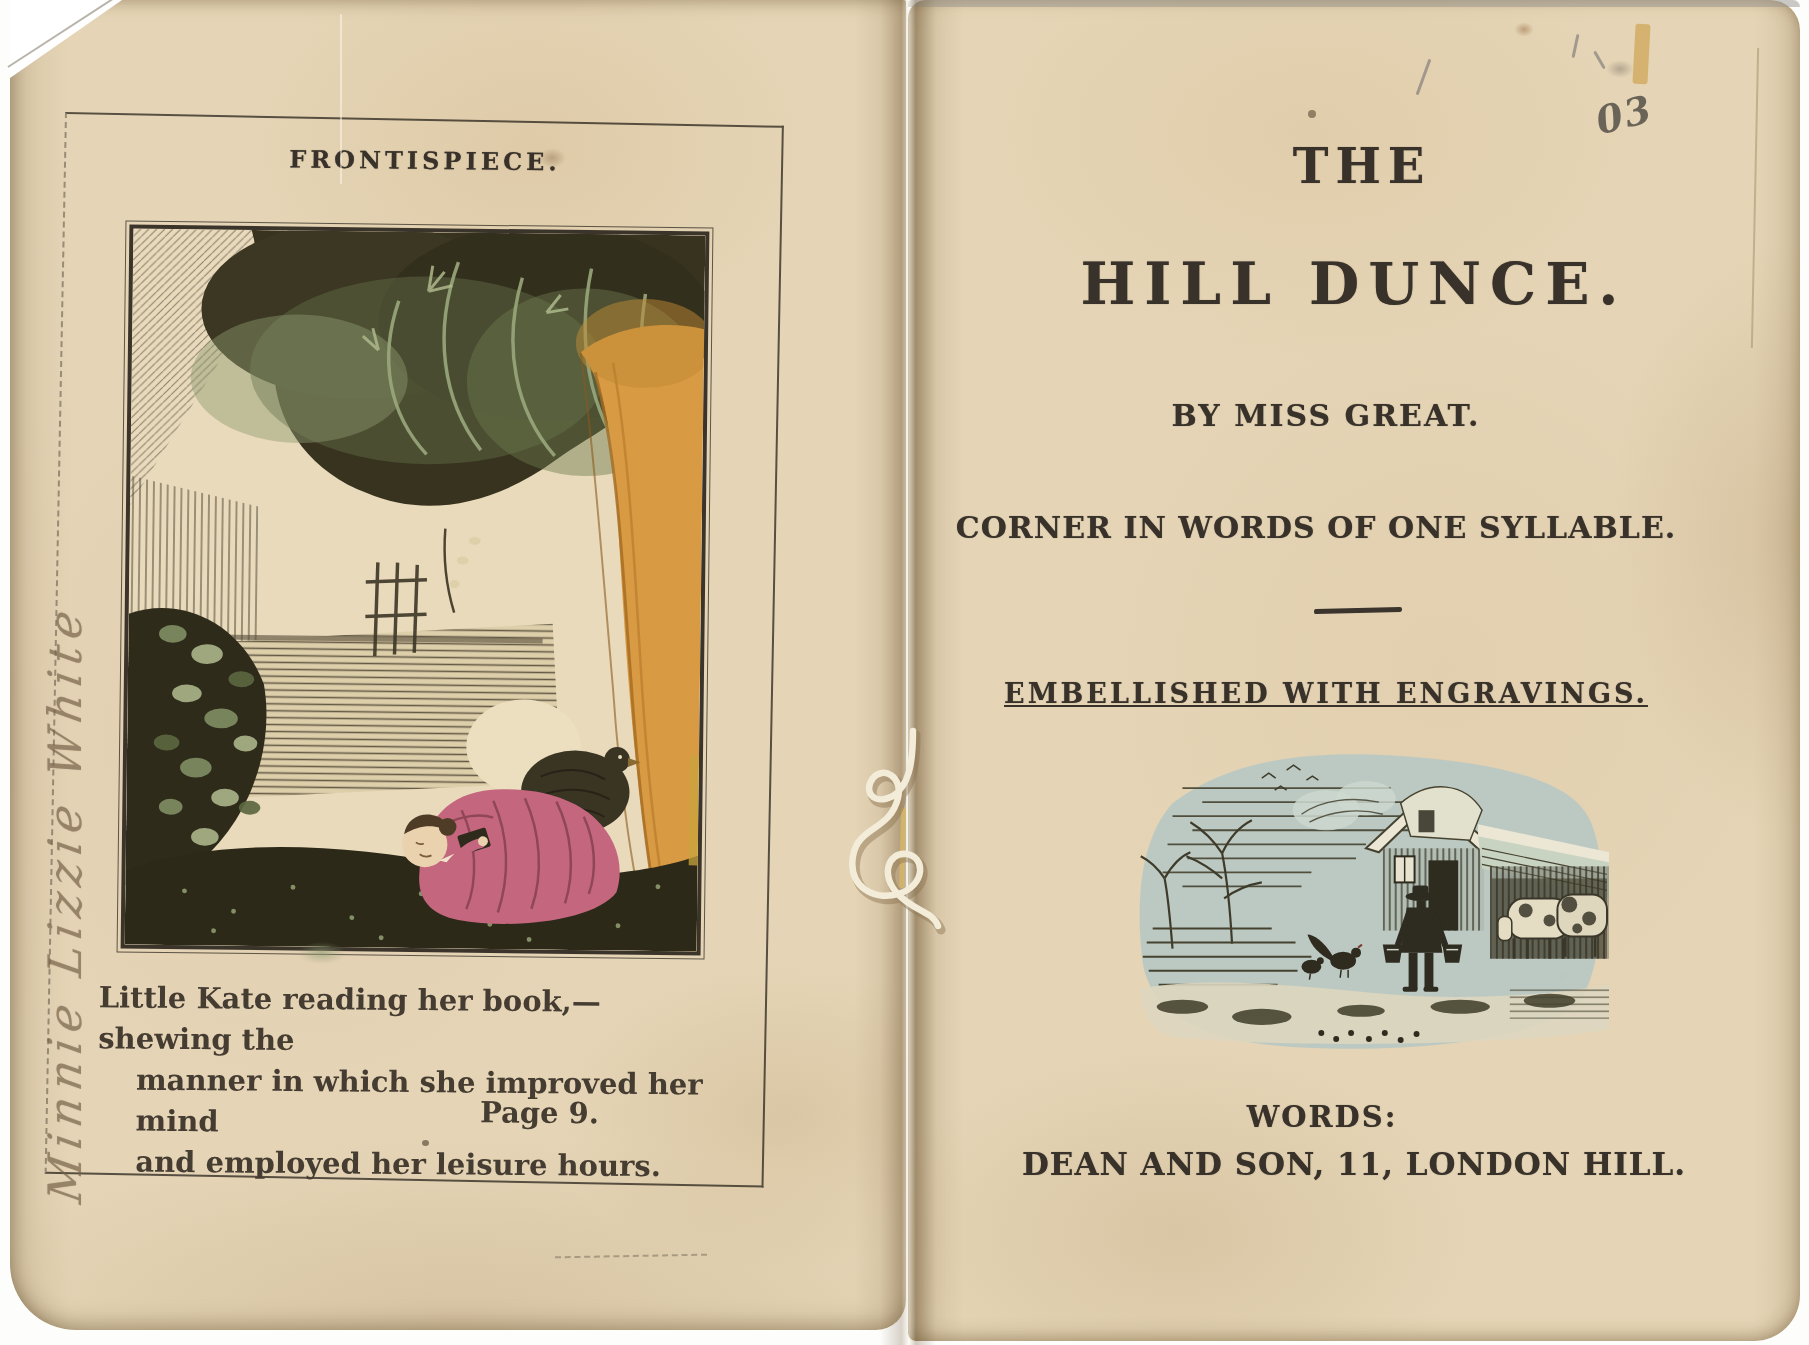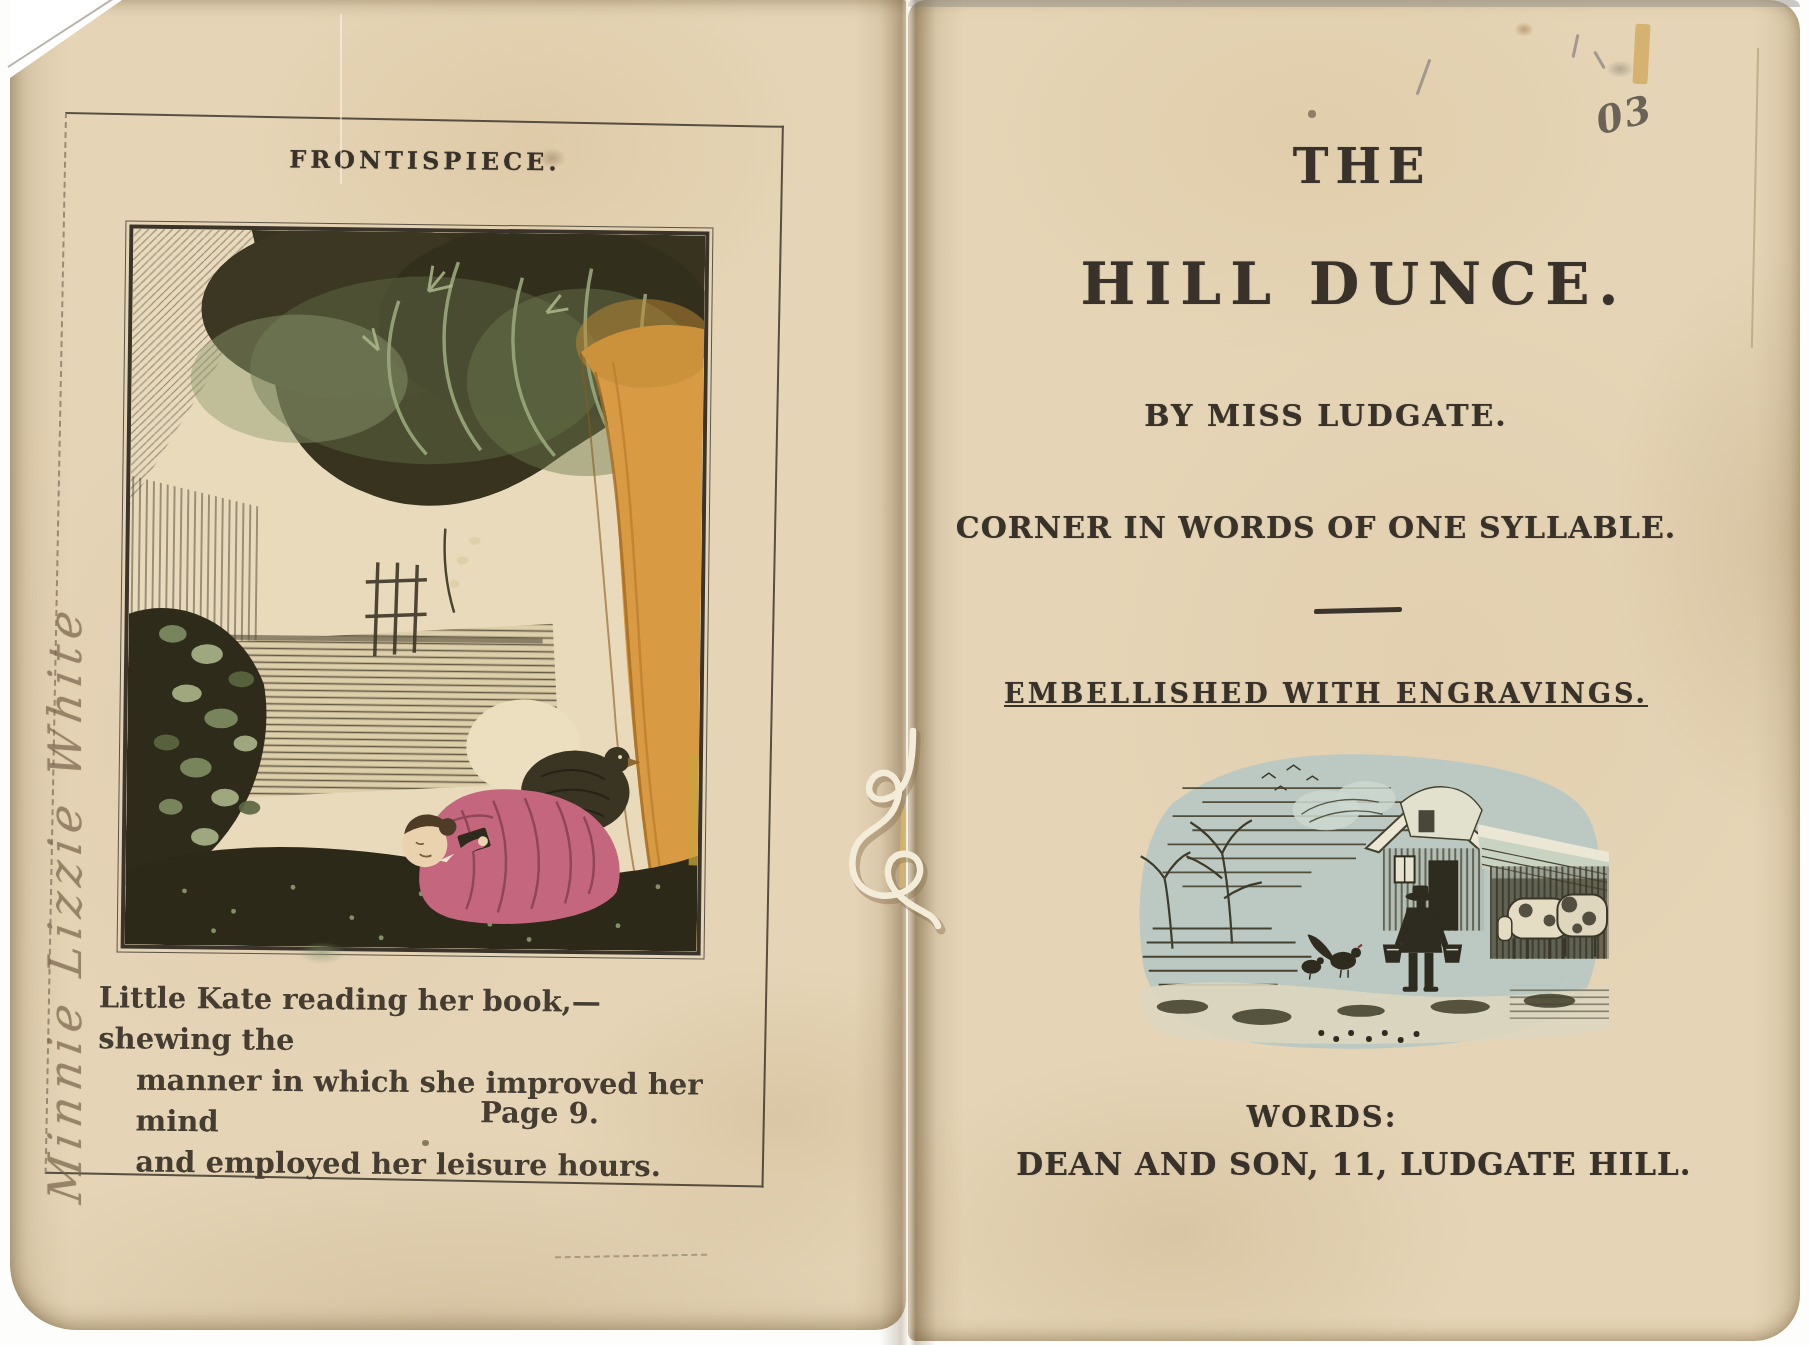--- a/index.html
+++ b/index.html
@@ -267,21 +267,21 @@
     <div class="pencil" style="left:690px;top:50px;width:3px;height:20px;transform:rotate(-30deg);"></div>
     <div class="tan-streak"></div>
     <div class="grey-smudge"></div>
     <div class="pencil-number">03</div>
     <div class="stain" style="left:400px;top:110px;width:8px;height:8px;background:rgba(80,60,40,.55);"></div>
     <div class="stain" style="left:606px;top:22px;width:20px;height:15px;background:radial-gradient(rgba(140,95,50,.45),transparent 70%);"></div>
     <div class="stain" style="left:648px;top:972px;width:12px;height:10px;background:radial-gradient(rgba(140,90,50,.4),transparent 70%);"></div>
 
     <div class="r-line r-the print">THE</div>
     <div class="r-line r-title print">HILL DUNCE.</div>
-    <div class="r-line r-byline print">BY MISS LUDGATE.</div>
+    <div class="r-line r-byline print">BY MISS GREAT.</div>
     <div class="r-line r-subtitle print">CORNER IN WORDS OF ONE SYLLABLE.</div>
     <div class="r-rule"></div>
     <div class="r-line r-embellished print">EMBELLISHED WITH ENGRAVINGS.</div>
 
     <div class="vignette">
       <svg viewBox="0 0 500 315" preserveAspectRatio="none">
         <defs>
           <pattern id="v-v" width="6" height="6" patternUnits="userSpaceOnUse">
             <path d="M3 0 V6" stroke="#3c392b" stroke-width="1.6"></path>
           </pattern>
@@ -421,21 +421,21 @@
           <circle cx="240" cy="284" r="3"></circle>
             <circle cx="258" cy="290" r="3"></circle>
           <circle cx="274" cy="284" r="3"></circle>
             <circle cx="290" cy="291" r="3"></circle>
           <circle cx="306" cy="285" r="3"></circle>
         </g>
       </svg>
     </div>
 
     <div class="r-line r-city print">WORDS:</div>
-    <div class="r-line r-imprint print">DEAN AND SON, 11, LUDGATE HILL.</div>
+    <div class="r-line r-imprint print">DEAN AND SON, 11, LONDON HILL.</div>
   </div>
 
   <div class="gutter"></div>
   <div class="thread-strand"></div>
   <svg class="thread-svg" viewBox="0 0 140 240">
     <path d="M95,5 C95,40 90,60 75,70 C55,80 45,65 55,52 C65,40 85,50 80,72 C72,105 40,100 35,130 C30,160 55,175 80,168 C108,160 108,130 88,128 C70,126 62,150 80,168 C95,185 115,185 120,200" fill="none" stroke="rgba(140,115,80,.45)" stroke-width="9" stroke-linecap="round" transform="translate(3,4)"></path>
     <path d="M95,5 C95,40 90,60 75,70 C55,80 45,65 55,52 C65,40 85,50 80,72 C72,105 40,100 35,130 C30,160 55,175 80,168 C108,160 108,130 88,128 C70,126 62,150 80,168 C95,185 115,185 120,200" fill="none" stroke="#f3ecd9" stroke-width="6.5" stroke-linecap="round"></path>
   </svg>
 
   <div class="torn-corner"></div>

